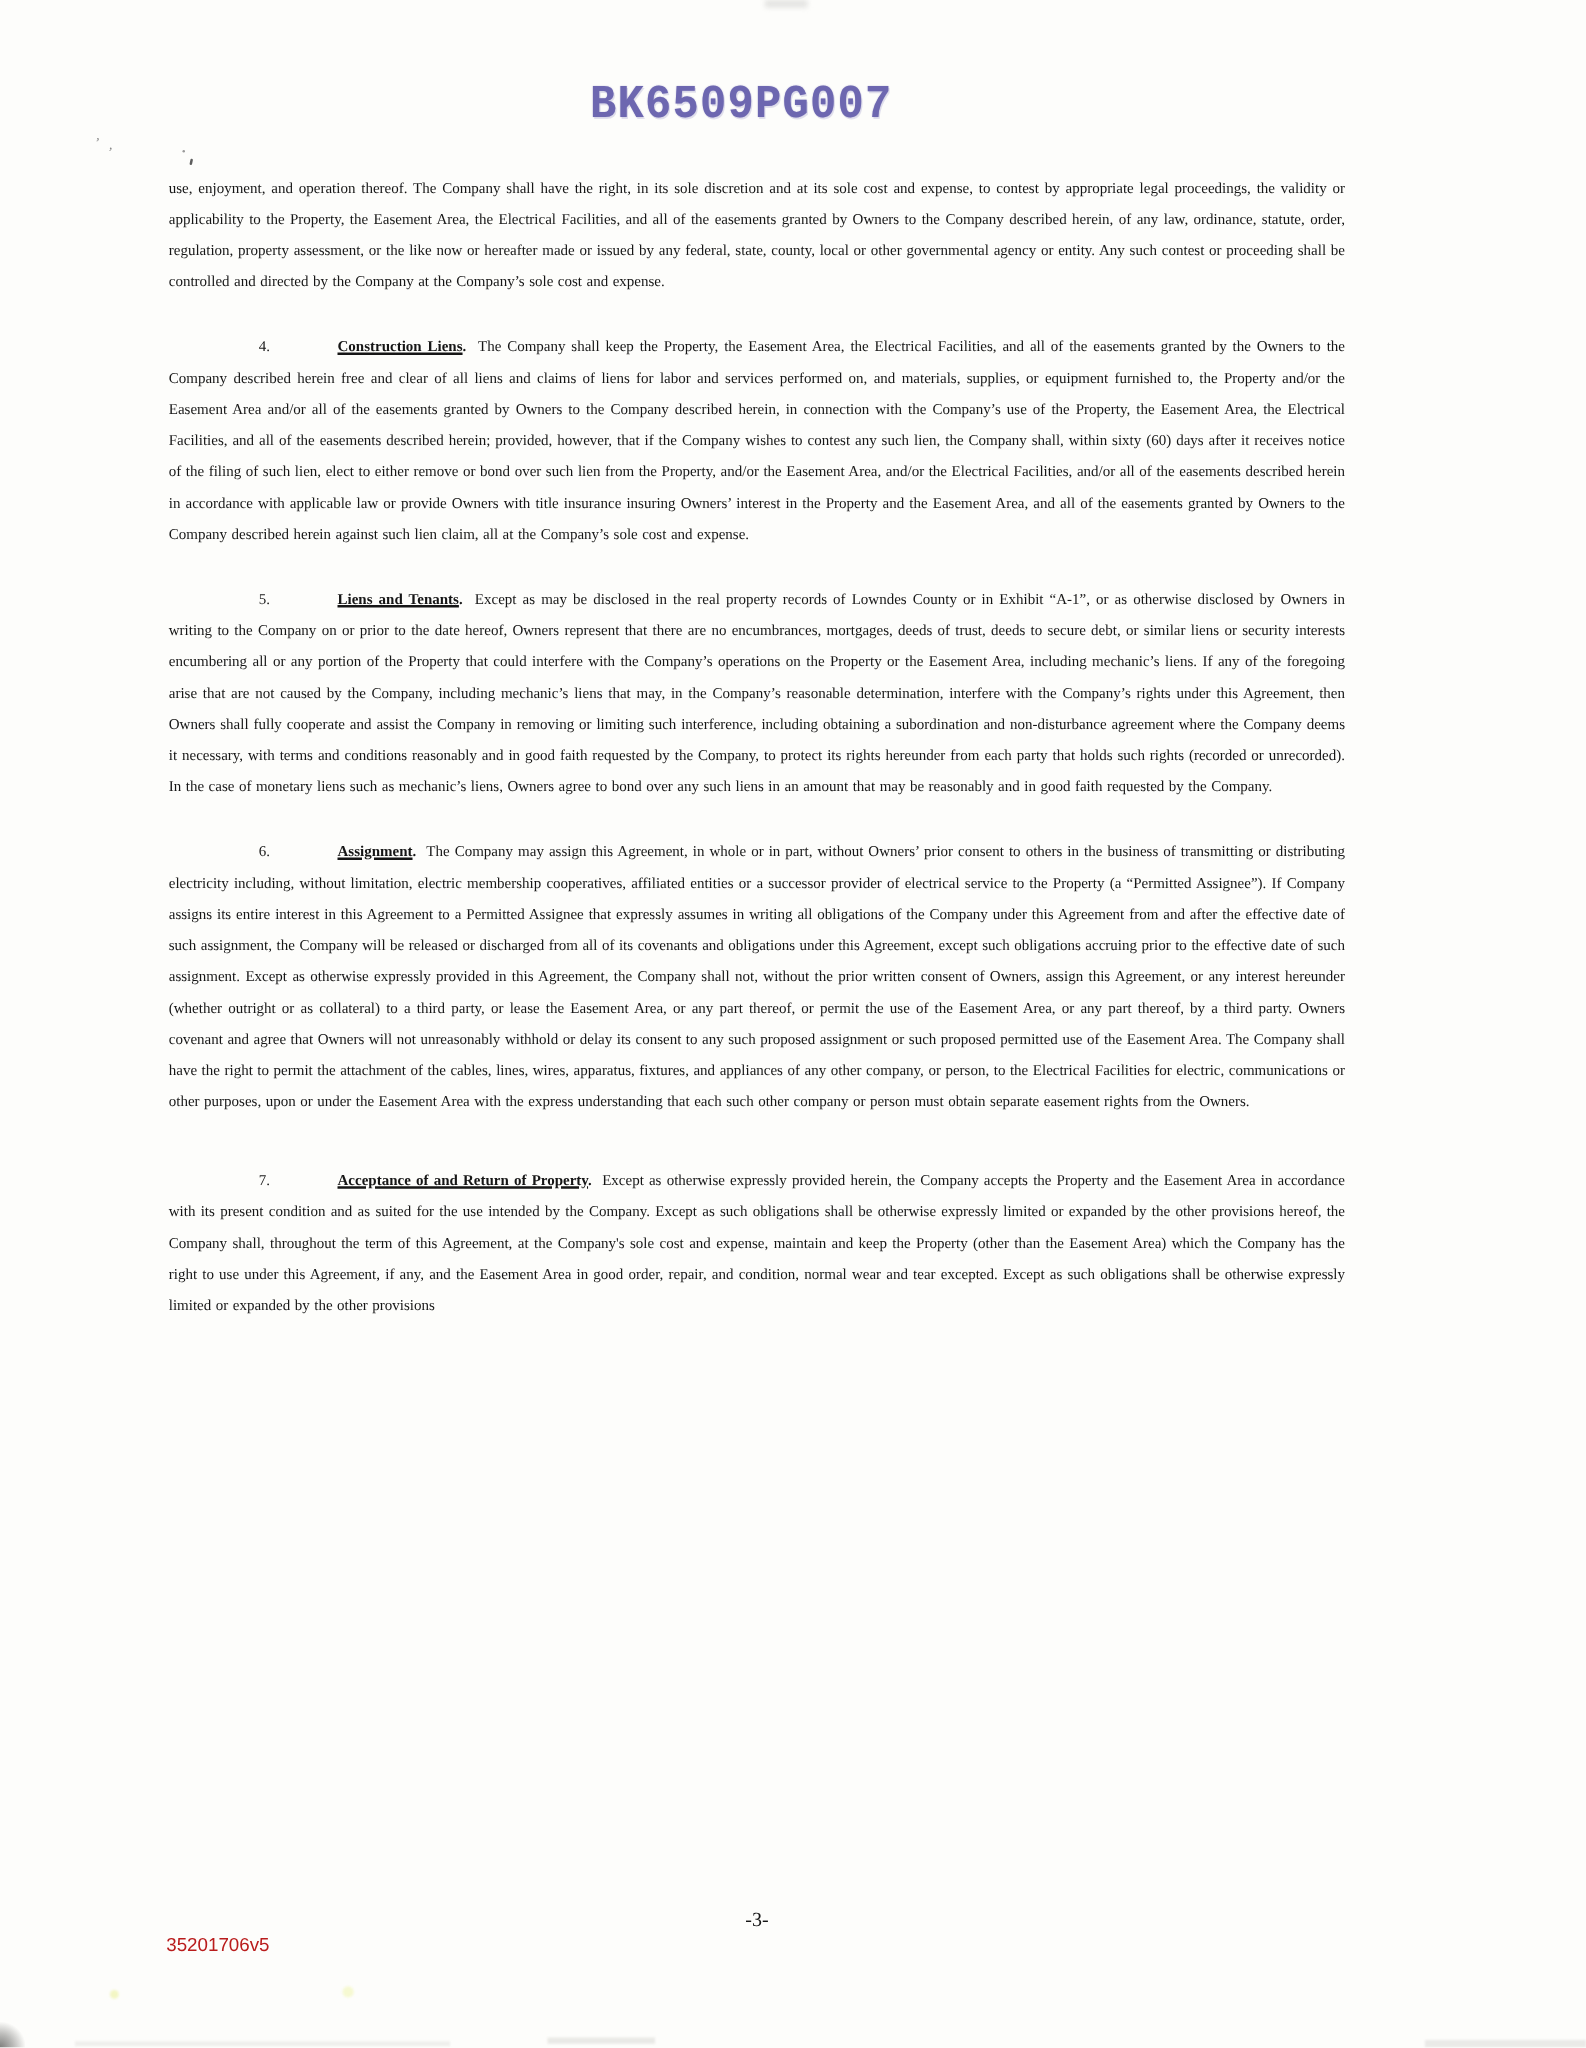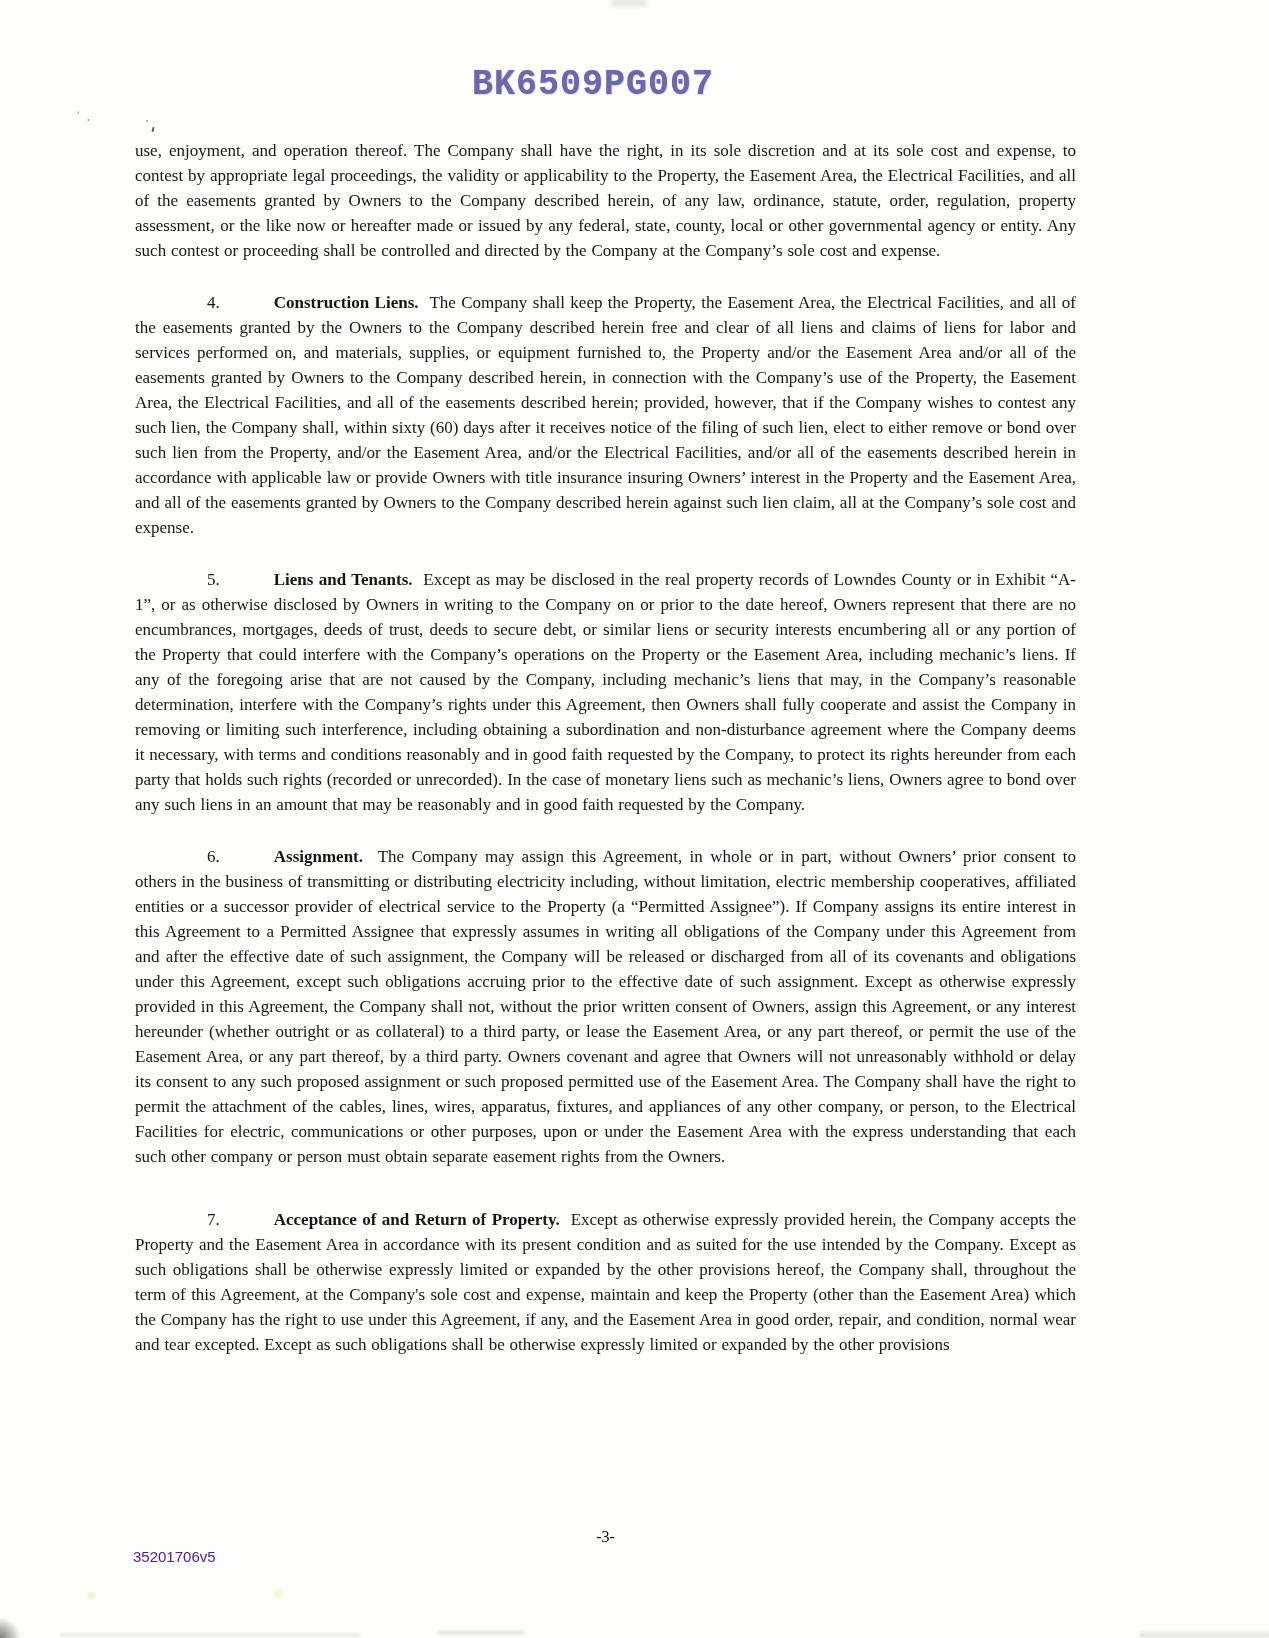--- a/index.html
+++ b/index.html
@@ -18,38 +18,38 @@
     font-weight:bold;
     font-size:35px;
     letter-spacing:1px;
     transform:scaleY(1.08);
     text-shadow:0 0 1px rgba(90,83,166,0.55), 1px 1px 0 rgba(90,83,166,0.18);
     opacity:0.88;
     user-select:none;
   }
   .doc-body{
     position:absolute;left:135px;top:138px;width:941px;
-    font-size:17px;line-height:25px;
+    font-size:12px;line-height:25px;
     word-spacing:0.6px;
   }
   .para{margin:0 0 27px 0;text-align:justify;}
   .para:last-child{margin-bottom:0;margin-top:38px;}
   .para.section{text-indent:72px;}
   .sec-tab{display:inline-block;width:54px;}
-  .sec-heading{font-weight:bold;text-decoration-thickness:1.5px;}
+  .sec-heading{font-weight:bold;text-decoration:underline;text-decoration-thickness:1.5px;}
   .sec-dot{font-weight:bold;}
   .u{text-decoration-thickness:1.2px;}
   .page-number{
     position:absolute;left:135px;top:1528px;width:941px;
     text-align:center;font-size:16px;
   }
   .doc-id{
     position:absolute;left:133px;top:1548px;
     font-family:"Liberation Sans", sans-serif;
-    font-size:15px;color:#4c1d95;
+    font-size:15px;color:#b91c1c;
   }
   
   .artifact{position:absolute;pointer-events:none;}
   .a-marks{left:76px;top:110px;font-size:11px;color:#8a8a8a;letter-spacing:8px;transform:rotate(8deg);}
   .a-speck1{left:152px;top:127px;width:2px;height:5px;background:#5e5e5e;border-radius:1px;transform:rotate(12deg);}
   .a-speck2{left:146px;top:120px;width:2px;height:2px;background:#9a9a9a;border-radius:50%;}
   .a-topsmudge{left:612px;top:0;width:34px;height:6px;background:#e3e3e1;filter:blur(2px);}
   .a-corner{left:0;top:1616px;width:20px;height:22px;
     background:radial-gradient(circle at 0 100%, #7e7e7c 0%, #b9b9b7 35%, rgba(250,250,248,0) 70%);}
   .a-botsmudge1{left:438px;top:1630px;width:86px;height:5px;background:#e9e9e6;filter:blur(1px);}

